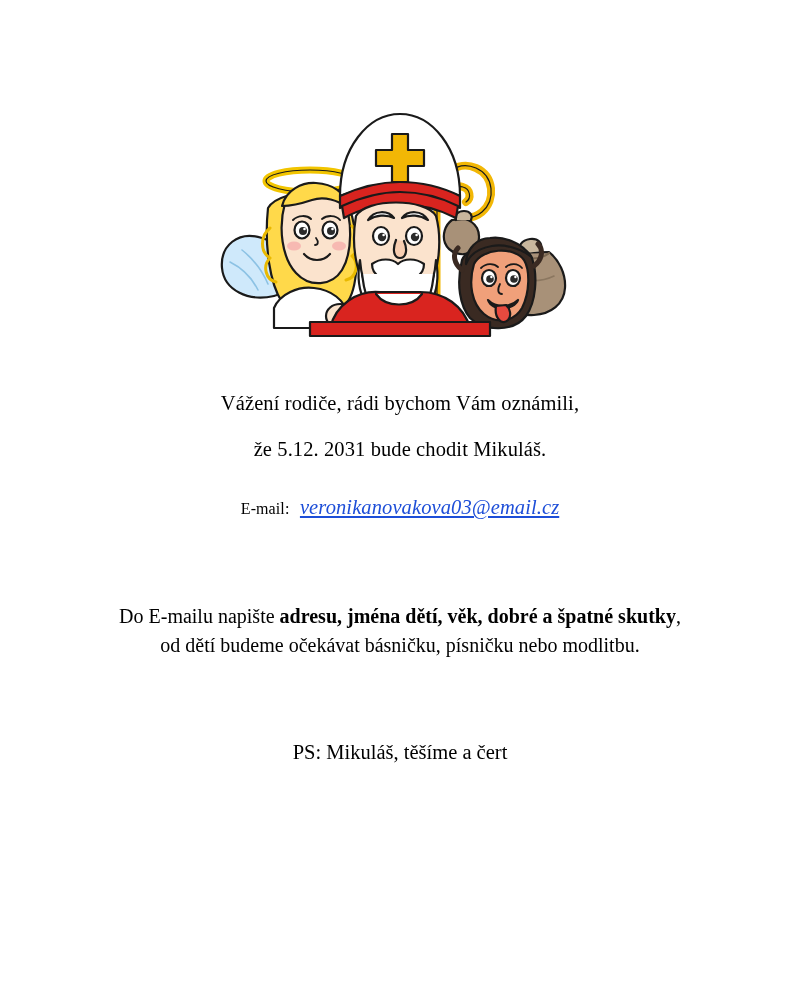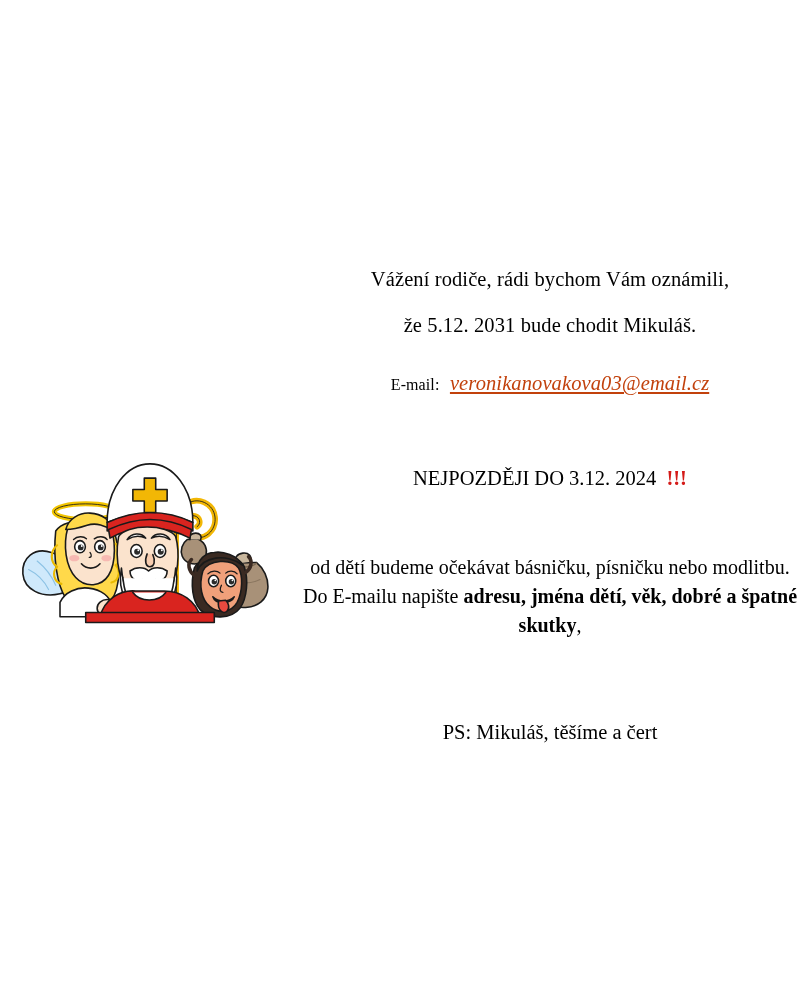--- a/index.html
+++ b/index.html
@@ -15,20 +15,21 @@
     color: #000000;
     position: relative;
     overflow: hidden;
   }
   .page {
     width: 800px;
     height: 983px;
     background: #ffffff;
     position: relative;
     display: flex;
+    flex-direction: column;
     align-items: center;
     border-radius: 21px;
   }
 
   
   .illustration {
     width: 420px;
     height: 260px;
     margin-top: 78px;
     position: relative;
@@ -53,21 +54,21 @@
   }
   .spacer-sm { height: 12px; }
   .spacer-md { height: 30px; }
   .spacer-lg { height: 38px; }
 
   .email-label {
     font-size: 16px;
     line-height: 34px;
   }
   .email-link {
-    color: #c2410c;
+    color: #1d4ed8;
     text-decoration: underline;
     font-style: italic;
     font-size: 20.5px;
   }
   .deadline {
     font-size: 20.5px;
     line-height: 34px;
   }
   .bangs {
     color: #d41a18;
@@ -229,31 +230,27 @@
     <div class="spacer-sm"></div>
     <div class="spacer-sm"></div>
 
     <p class="line">
       <span class="email-label">E-mail:</span>
       <span>&nbsp;</span><a class="email-link" href="#">veronikanovakova03@email.cz</a>
     </p>
 
     <div class="spacer-lg"></div>
 
-    <p class="deadline">
-      <span>NEJPOZDĚJI DO 3.12. 2024</span>
-      <span>&nbsp;</span><span class="bangs">!!!</span>
-    </p>
 
     <div class="spacer-lg"></div>
 
-    <p class="para">od dětí budeme očekávat básničku, písničku nebo modlitbu.</p>
     <p class="para">
       <span>Do E-mailu napište </span><b>adresu, jména dětí, věk, dobré a špatné skutky</b><span>,</span>
     </p>
+    <p class="para">od dětí budeme očekávat básničku, písničku nebo modlitbu.</p>
 
     <div class="spacer-md"></div>
     <div class="spacer-sm"></div>
 
     <div class="spacer-sm"></div>
     <p class="closing">PS: Mikuláš, těšíme a čert</p>
 
   </div>
 </div>
 

